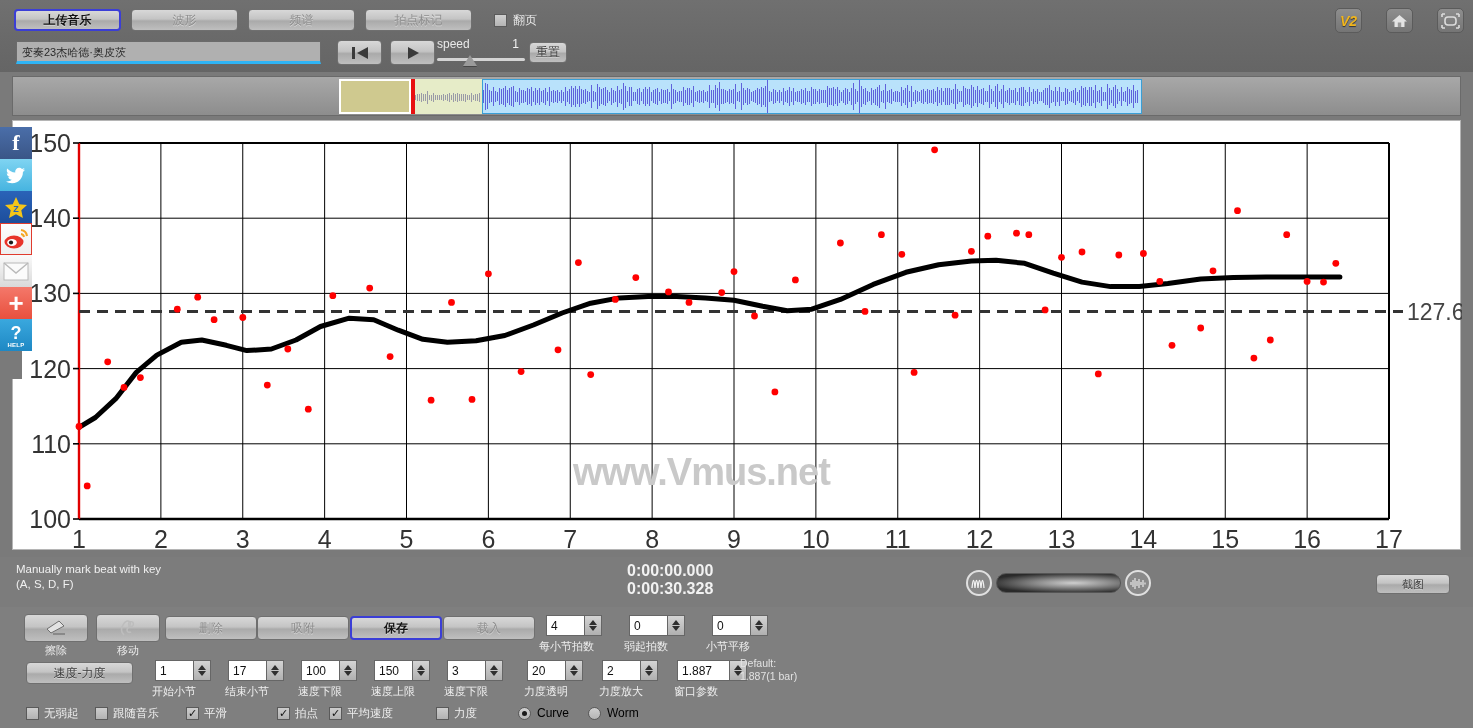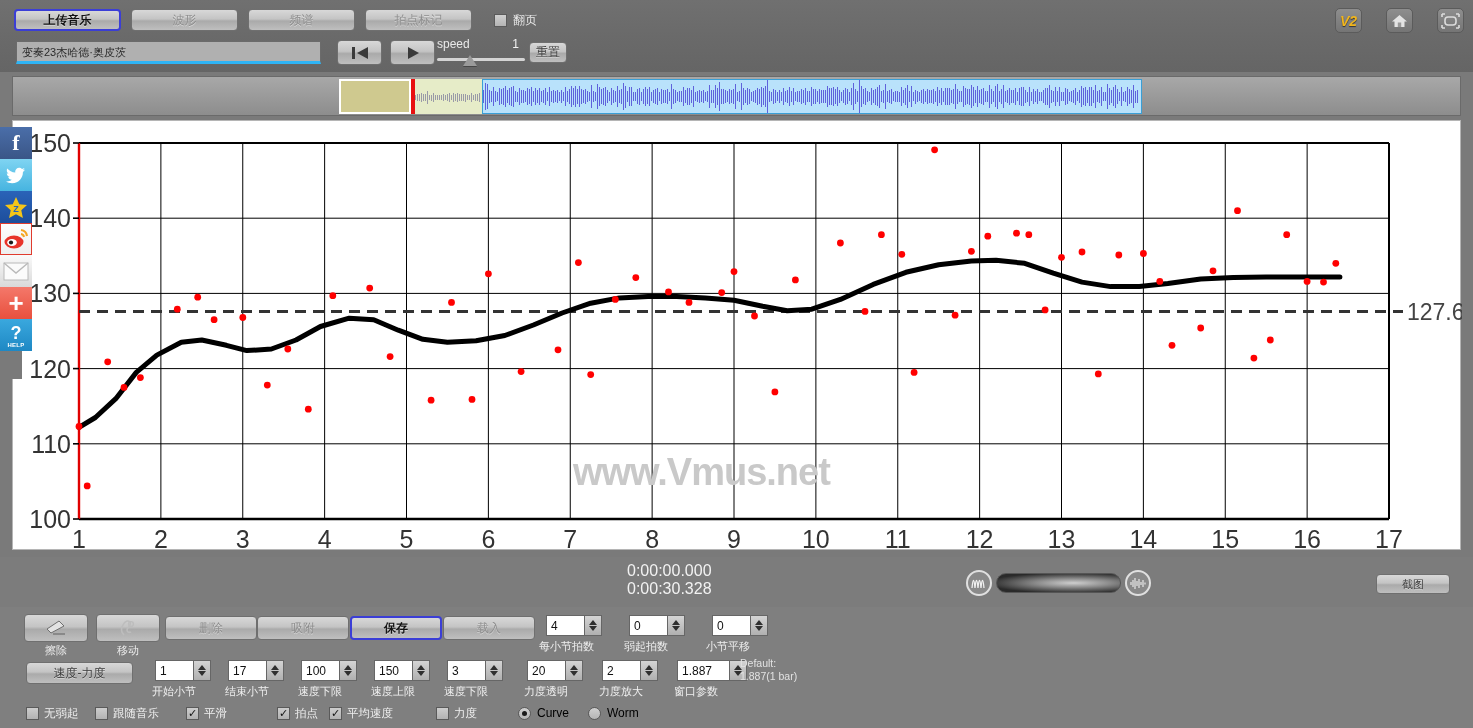--- a/index.html
+++ b/index.html
@@ -127,21 +127,21 @@
     position: absolute; left: 560px; top: 330px;
     font-size: 38px; font-weight: bold; color: #c9c9c9;
     font-family: "Liberation Sans", sans-serif;
     letter-spacing: -1px;
     pointer-events: none;
   }
 
   
   #statusrow { position: absolute; left: 0; top: 557px; width: 1473px; height: 50px; background: #7c7c7c; }
   #hint { position: absolute; left: 16px; top: 5px; font-size: 11.5px; color: #f0f0f0; line-height: 15px; }
-  #times { position: absolute; left: 627px; top: 5px; font-size: 16px; color: #f2f2f2; line-height: 18px; }
+  #times { position: absolute; left: 627px; top: 5px; font-size: 16px; color: #f2f2f2; line-height: 18px; font-weight: bold; }
   #volgroup { position: absolute; left: 966px; top: 570px; display: flex; align-items: center; gap: 4px; }
   .circico {
     width: 26px; height: 26px; border-radius: 50%;
     border: 2px solid #e0e0e0;
     background: #8a8a8a;
     display: flex; align-items: center; justify-content: center;
   }
   #volslider {
     width: 125px; height: 20px; border-radius: 10px;
     background: radial-gradient(ellipse at 62% 50%, #cfcfcf 0%, #8a8a8a 35%, #2a2a2a 80%);
@@ -788,20 +788,24 @@
         <circle cx="1273.7" cy="113.7" r="3.4" fill="#ff0000"></circle>
         <circle cx="1294.1" cy="160.4" r="3.4" fill="#ff0000"></circle>
         <circle cx="1310.5" cy="161.1" r="3.4" fill="#ff0000"></circle>
         <circle cx="1322.8" cy="142.3" r="3.4" fill="#ff0000"></circle>
       </g>
   </svg>
   <div id="watermark">www.Vmus.net</div>
 </div>
 
 <div id="statusrow">
+  <div id="hint">
+    <div>Manually mark beat with key</div>
+    <div>(A, S, D, F)</div>
+  </div>
   <div id="times">
     <div>0:00:00.000</div>
     <div>0:00:30.328</div>
   </div>
 </div>
 
 <div id="volgroup">
   <div class="circico">
     <svg width="16" height="13" viewBox="0 0 16 13">
       <path d="M1,11 C2,1 3,1 4,11 C5,1 6,1 7,11 C8,1 9,1 10,11 C11,1 12,1 13,11" stroke="#f0f0f0" stroke-width="1.3" fill="none"></path>

